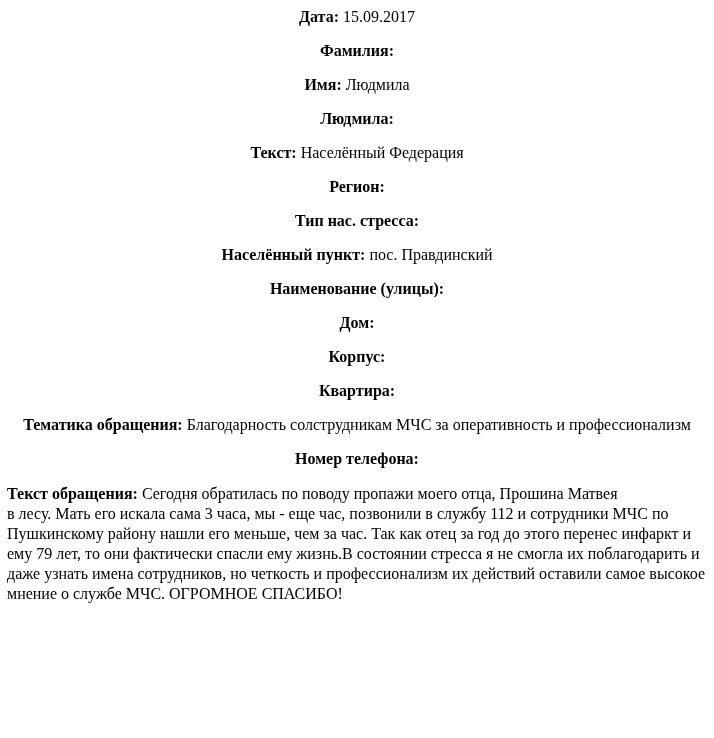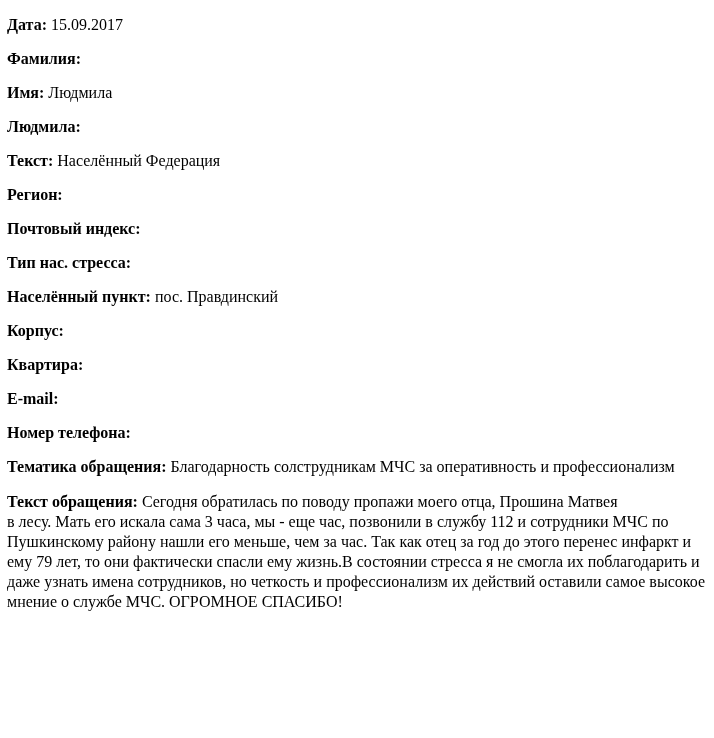--- a/index.html
+++ b/index.html
@@ -13,23 +13,24 @@
     height: 738px;
     box-sizing: border-box;
     padding: 8px 7px;
     overflow: hidden;
     background: #ffffff;
     color: #000000;
     font-family: "Liberation Serif", "DejaVu Serif", serif;
     font-size: 16px;
   }
   p.field {
-    margin: 8px 0 16px 0;
+    margin: 0 0 16px 0;
     line-height: 18px;
     white-space: nowrap;
+    text-align: center;
   }
   p.message {
     margin: 0;
     line-height: 20px;
   }
   .label {
     font-weight: bold;
   }
   .value {
     font-weight: normal;
@@ -48,39 +49,39 @@
   <p class="field"><b class="label">Фамилия:</b> <span class="value"></span></p>
 
   <p class="field"><b class="label">Имя:</b> <span class="value">Людмила</span></p>
 
   <p class="field"><b class="label">Людмила:</b> <span class="value"></span></p>
 
   <p class="field"><b class="label">Текст:</b> <span class="value">Населённый Федерация</span></p>
 
   <p class="field"><b class="label">Регион:</b> <span class="value"></span></p>
 
-  <p class="field"><b class="label">Почтовый индекс:</b> <span class="value"></span></p>
 
 
   <p class="field"><b class="label">Тип нас. стресса:</b> <span class="value"></span></p>
 
   <p class="field"><b class="label">Населённый пункт:</b> <span class="value">пос. Правдинский</span></p>
 
 
+  <p class="field"><b class="label">Наименование (улицы):</b> <span class="value"></span></p>
 
+  <p class="field"><b class="label">Дом:</b> <span class="value"></span></p>
 
   <p class="field"><b class="label">Корпус:</b> <span class="value"></span></p>
 
   <p class="field"><b class="label">Квартира:</b> <span class="value"></span></p>
 
-  <p class="field"><b class="label">E-mail:</b> <span class="value"></span></p>
+
+  <p class="field"><b class="label">Тематика обращения:</b> <span class="value">Благодарность солструдникам МЧС за оперативность и профессионализм</span></p>
 
   <p class="field"><b class="label">Номер телефона:</b> <span class="value"></span></p>
-
-  <p class="field"><b class="label">Тематика обращения:</b> <span class="value">Благодарность солструдникам МЧС за оперативность и профессионализм</span></p>
 
   <p class="message"><b class="label">Текст обращения:</b> <span class="value pre">Сегодня обратилась по поводу пропажи моего отца, Прошина Матвея
 в лесу. Мать его искала сама 3 часа, мы - еще час, позвонили в службу 112 и сотрудники МЧС по
 Пушкинскому району нашли его меньше, чем за час. Так как отец за год до этого перенес инфаркт и
 ему 79 лет, то они фактически спасли ему жизнь.В состоянии стресса я не смогла их поблагодарить и
 даже узнать имена сотрудников, но четкость и профессионализм их действий оставили самое высокое
 мнение о службе МЧС. ОГРОМНОЕ СПАСИБО!</span></p>
 
 </div>
 

